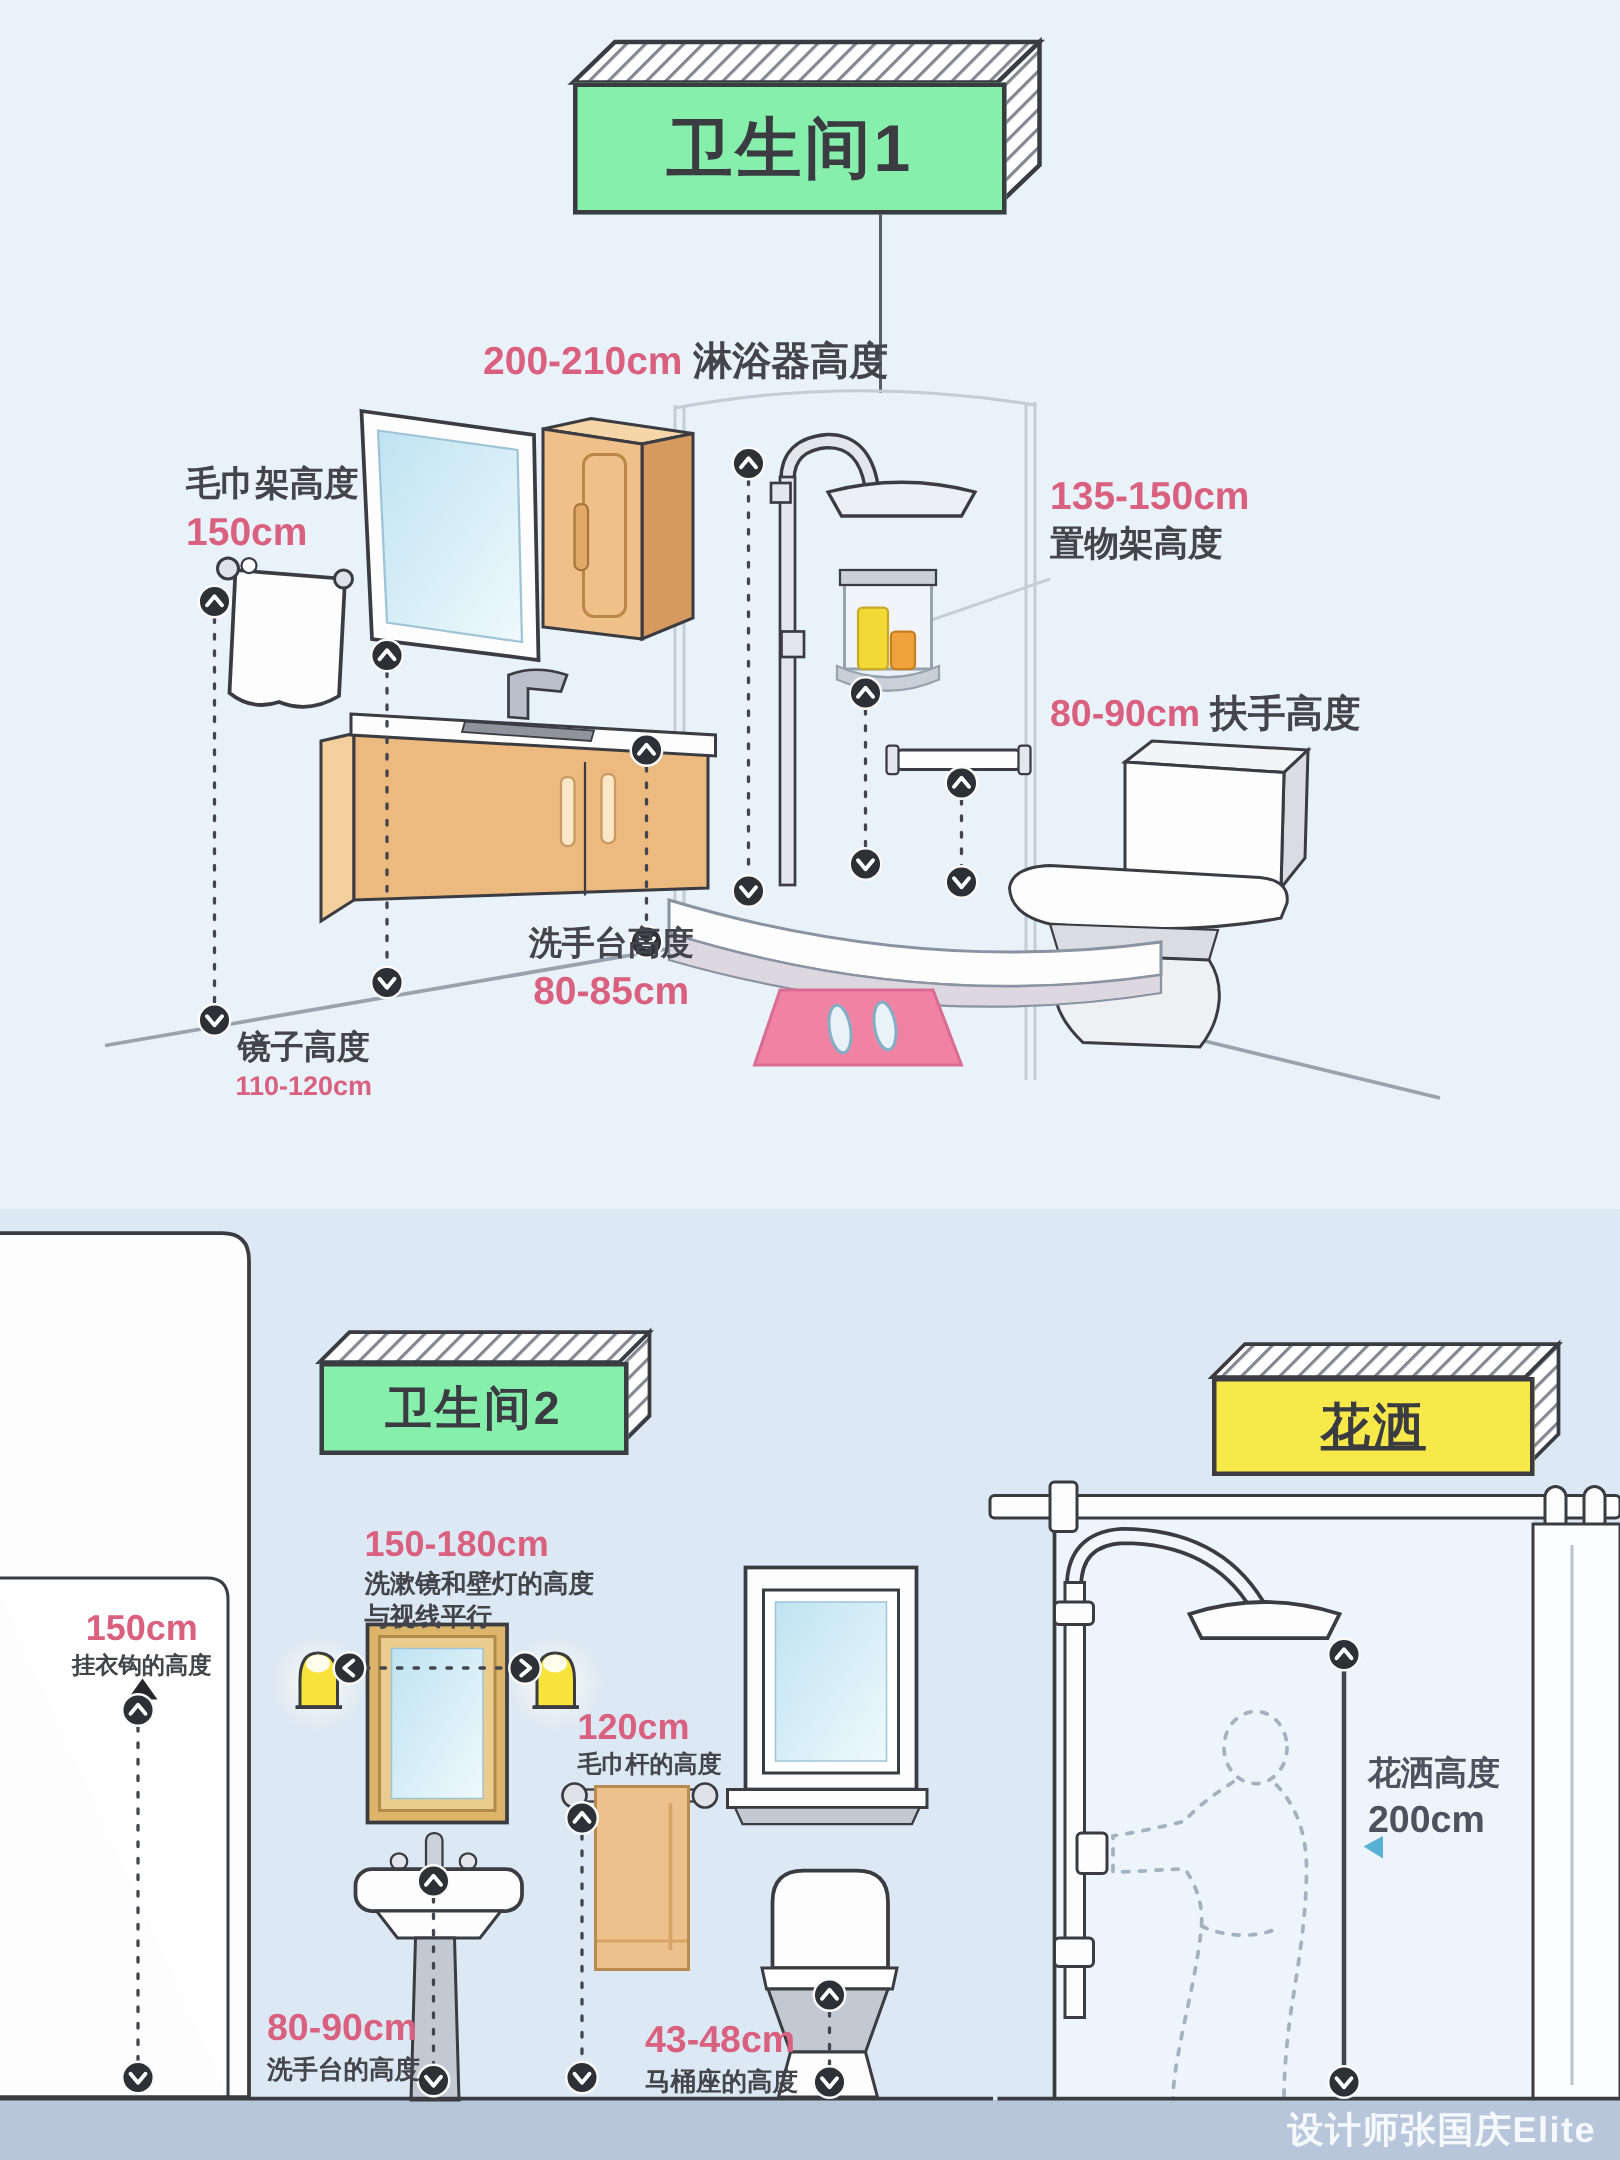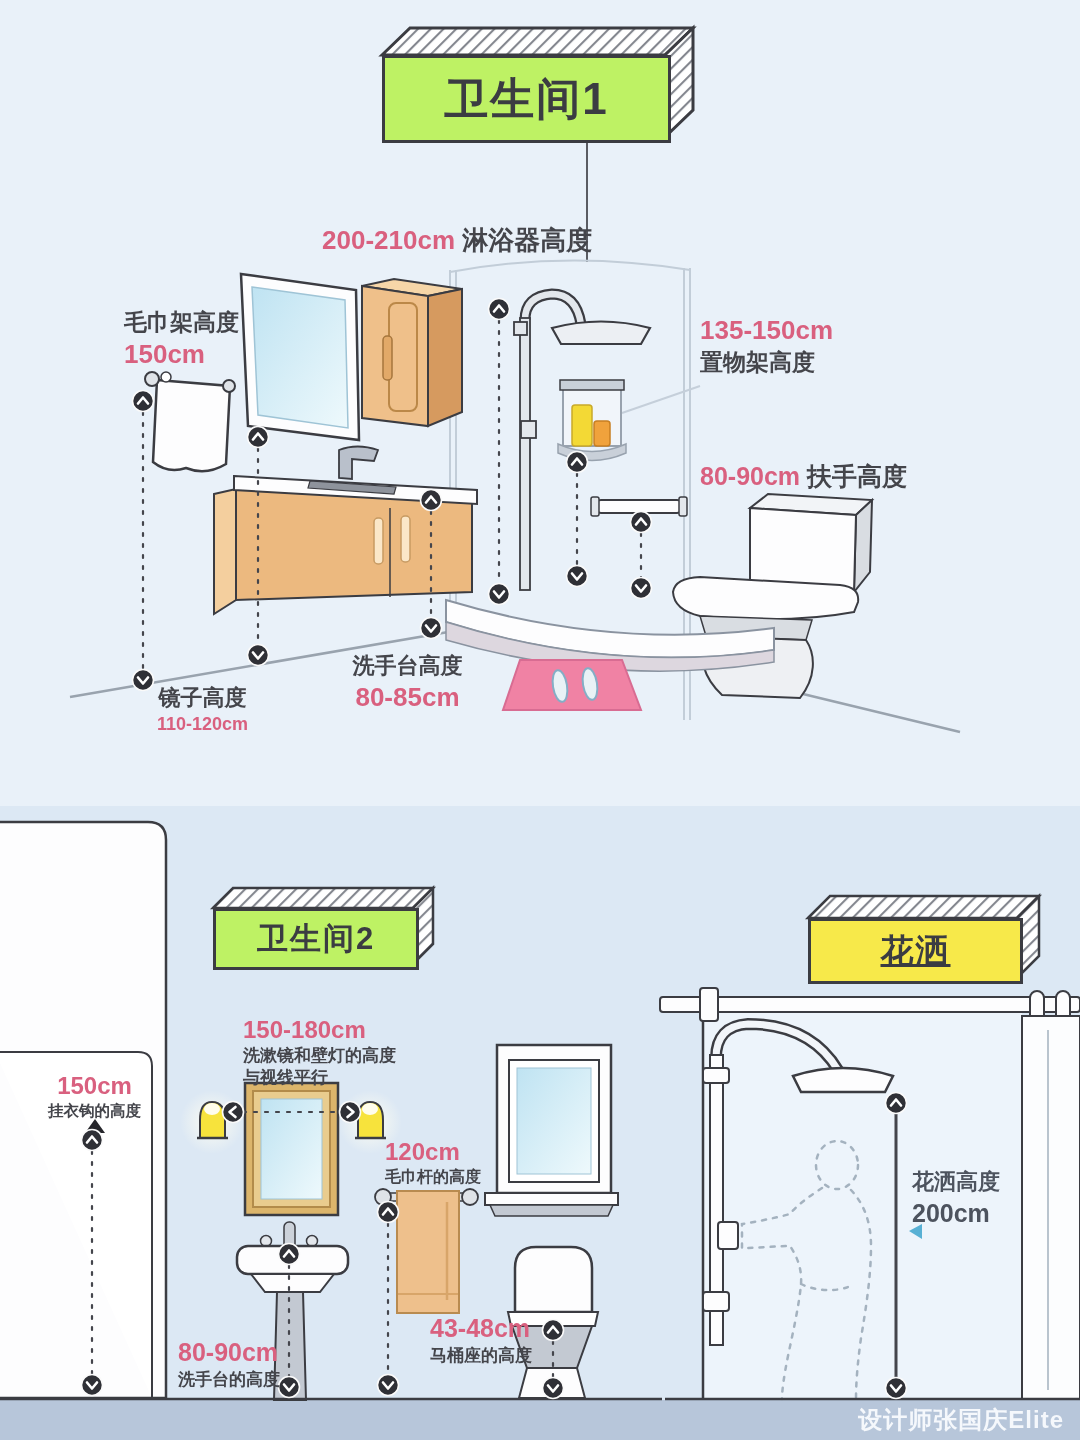--- a/index.html
+++ b/index.html
@@ -7,21 +7,21 @@
     font-family:"Liberation Sans","DejaVu Sans",sans-serif;}
   .bg{position:absolute;left:0;width:100%;}
   .bg-top{top:0;height:806px;background:#e9f1f9;}
   .bg-bottom{top:806px;height:594px;background:#dce8f4;}
   .bg-strip{top:1400px;height:40px;background:#b7c6da;}
   svg.scene{position:absolute;left:0;top:0;z-index:2;}
   .lbl{position:absolute;z-index:3;font-weight:bold;line-height:1.3;white-space:nowrap;}
   .pink{color:#d9607f;}
   .dark{color:#44454b;}
   .slate{color:#4d535e;}
-  .titlebox{position:absolute;z-index:3;background:#bef264;border:3px solid #3b3c42;
+  .titlebox{position:absolute;z-index:3;background:#86efac;border:3px solid #3b3c42;
     display:flex;align-items:center;justify-content:center;font-weight:bold;color:#3b3c42;
     letter-spacing:2px;}
   .titlebox.yellow{background:#f7e94a;}
   .watermark{position:absolute;z-index:4;right:16px;top:1404px;font-size:24px;
     font-weight:bold;color:rgba(250,252,255,0.92);letter-spacing:1px;}
   .center{text-align:center;}
 </style>
 </head>
 <body>
 
@@ -336,21 +336,21 @@
     <div class="pink" style="font-size:26px;">150cm</div>
   </div>
   <div class="lbl" style="left:700px;top:314px;">
     <div class="pink" style="font-size:26px;">135-150cm</div>
     <div class="dark" style="font-size:23px;">置物架高度</div>
   </div>
   <div class="lbl" style="left:700px;top:460px;font-size:25px;">
     <span class="pink">80-90cm</span>
     <span class="dark">扶手高度</span>
   </div>
-  <div class="lbl center" style="left:340px;top:652px;width:135px;">
+  <div class="lbl center" style="left:340px;top:615px;width:135px;">
     <div class="dark" style="font-size:22px;">洗手台高度</div>
     <div class="pink" style="font-size:26px;">80-85cm</div>
   </div>
   <div class="lbl center" style="left:130px;top:684px;width:145px;">
     <div class="dark" style="font-size:22px;">镜子高度</div>
     <div class="pink" style="font-size:18px;">110-120cm</div>
   </div>
 
   <div class="lbl" style="left:243px;top:1014px;">
     <div class="pink" style="font-size:24px;">150-180cm</div>
@@ -362,21 +362,21 @@
     <div class="dark" style="font-size:15.5px;">挂衣钩的高度</div>
   </div>
   <div class="lbl" style="left:385px;top:1136px;">
     <div class="pink" style="font-size:24px;">120cm</div>
     <div class="dark" style="font-size:16px;">毛巾杆的高度</div>
   </div>
   <div class="lbl" style="left:178px;top:1336px;">
     <div class="pink" style="font-size:25px;">80-90cm</div>
     <div class="dark" style="font-size:17px;">洗手台的高度</div>
   </div>
-  <div class="lbl" style="left:430px;top:1312px;">
+  <div class="lbl" style="left:430px;top:1344px;">
     <div class="pink" style="font-size:25px;">43-48cm</div>
     <div class="dark" style="font-size:17px;">马桶座的高度</div>
   </div>
 
   <div class="lbl" style="left:912px;top:1168px;">
     <div class="slate" style="font-size:22px;">花洒高度</div>
     <div class="slate" style="font-size:25px;">200cm</div>
   </div>
 
   <div class="watermark">设计师张国庆Elite</div>

